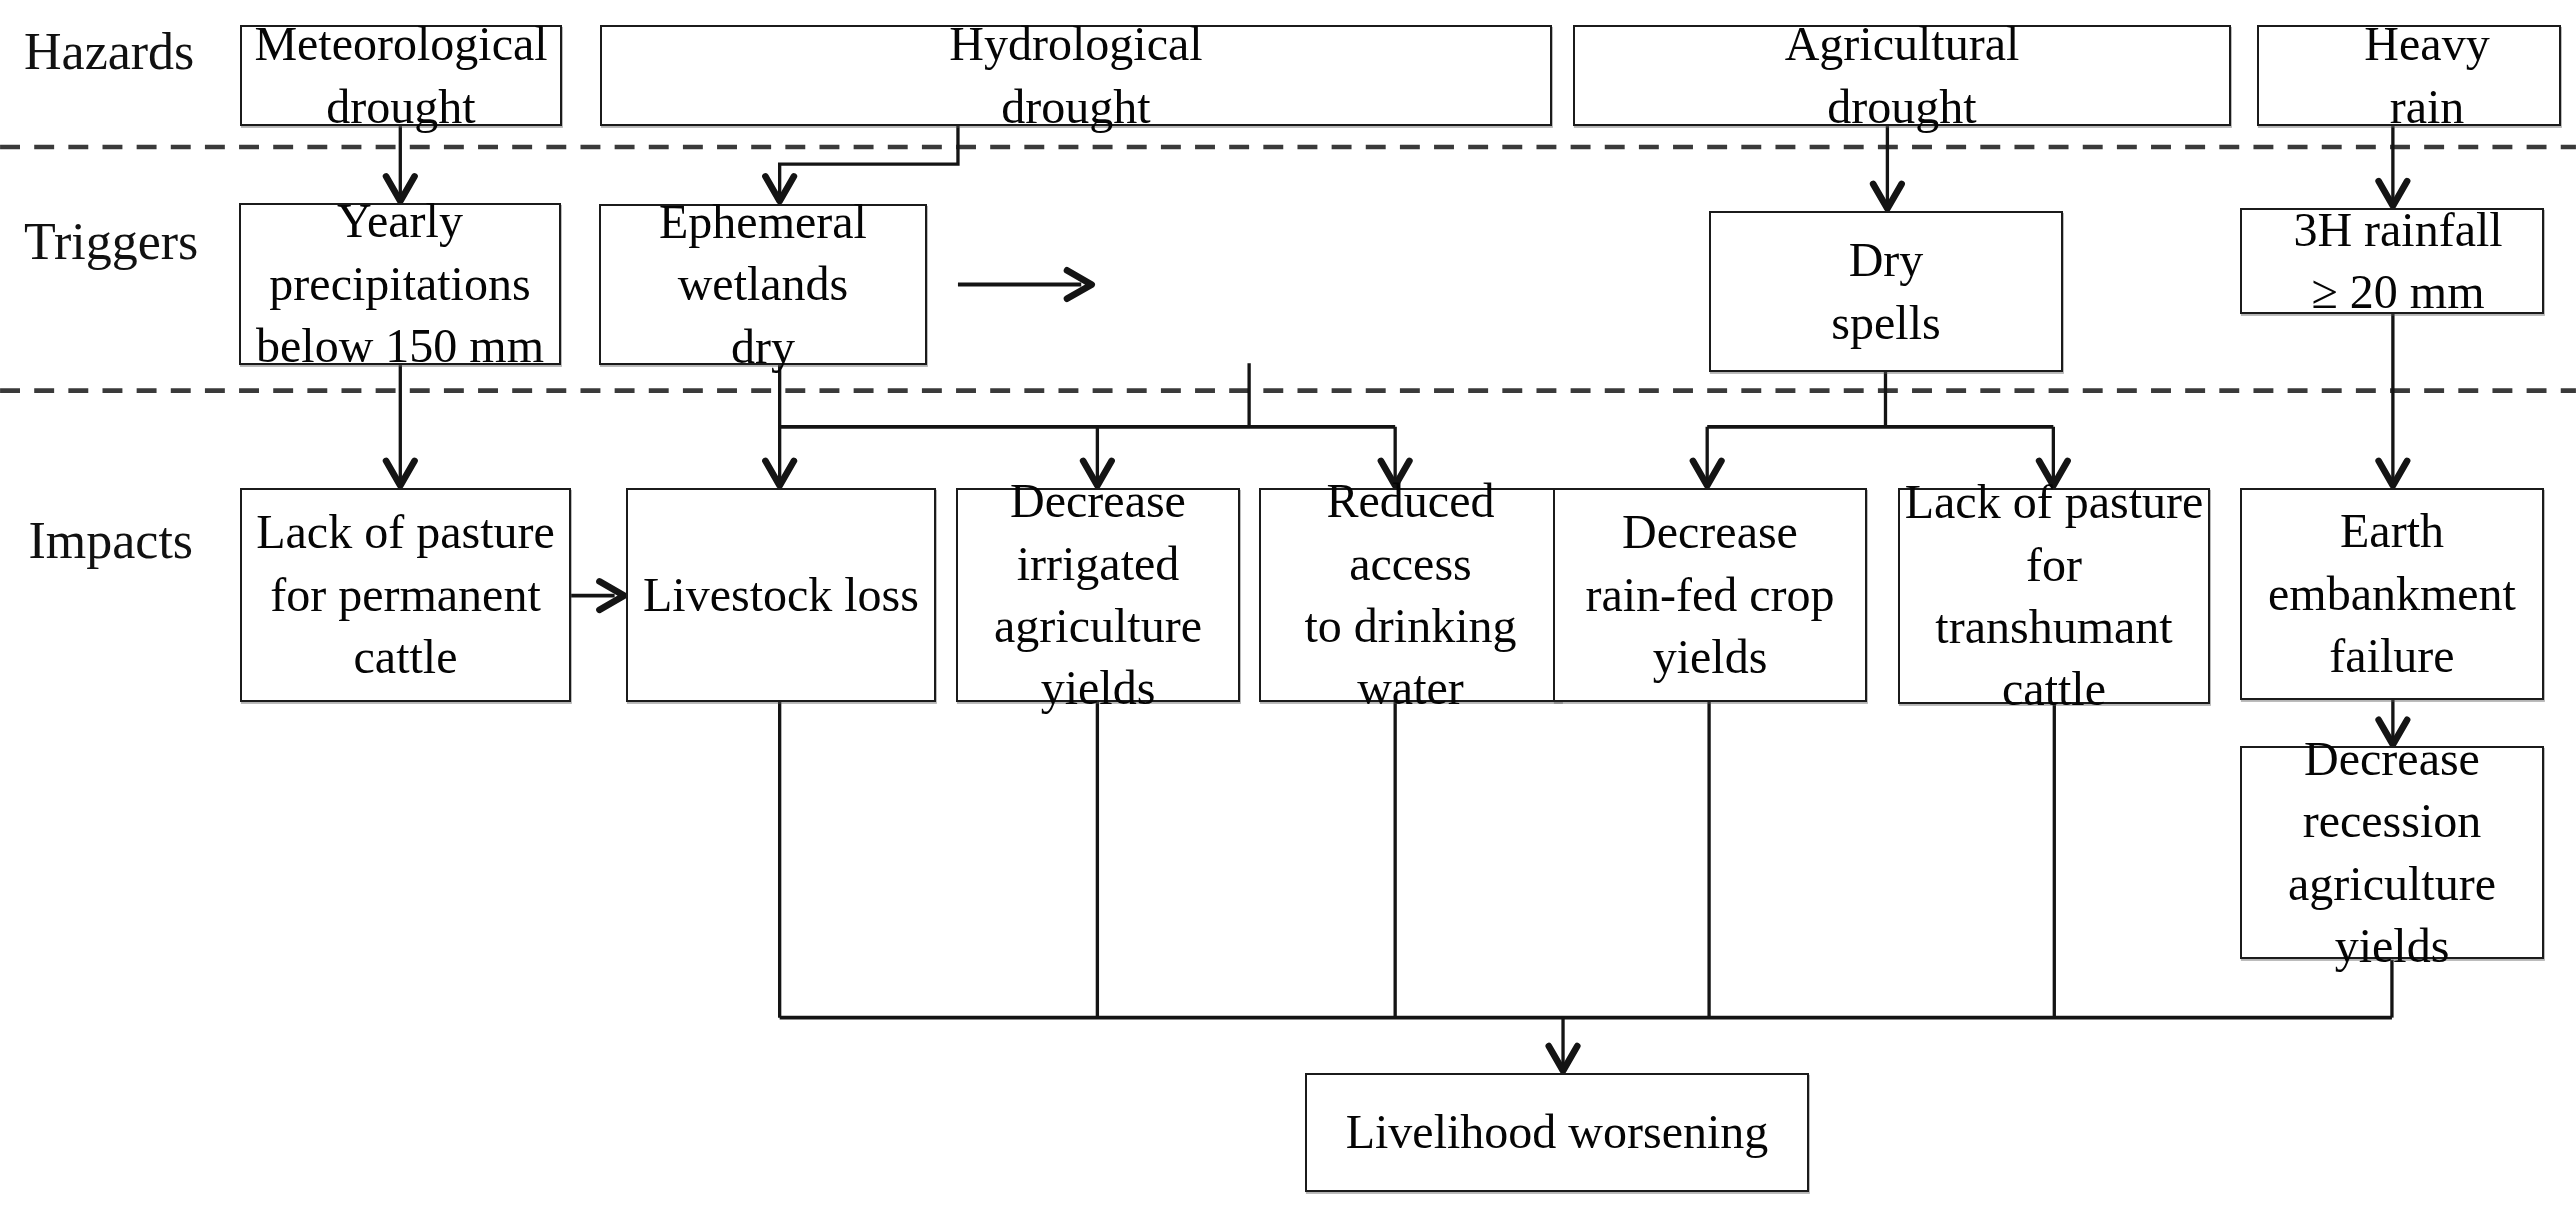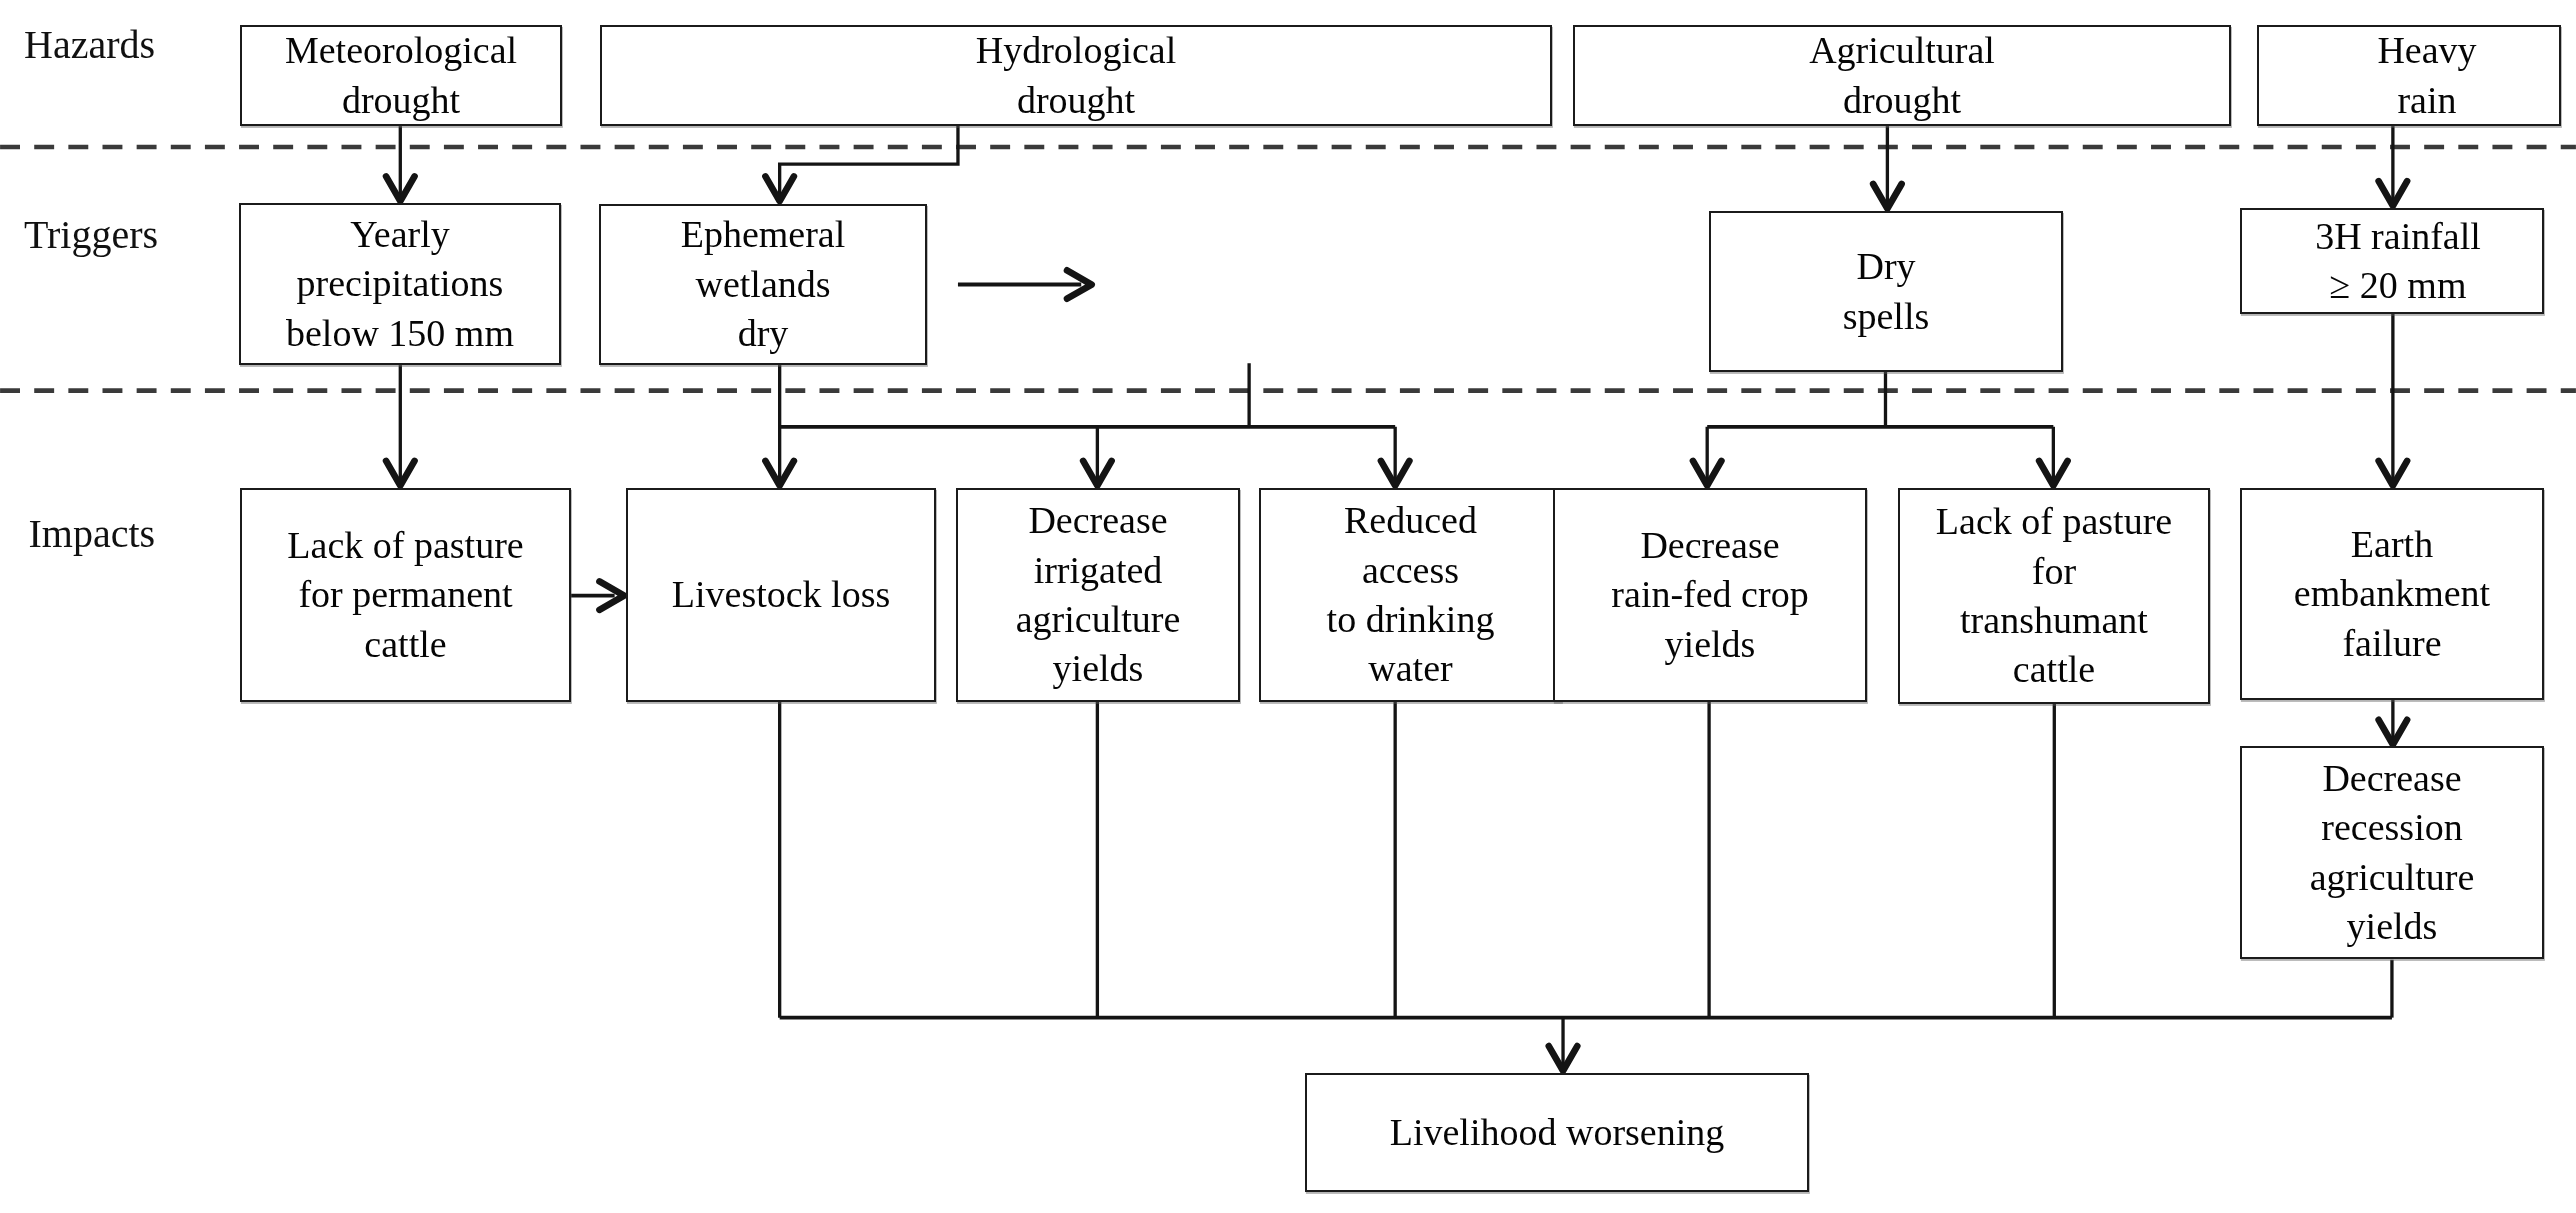--- a/index.html
+++ b/index.html
@@ -7,36 +7,36 @@
     position: relative;
     width: 2576px;
     height: 1213px;
     background: #ffffff;
     font-family: "Liberation Serif", serif;
     color: #000000;
     overflow: hidden;
   }
   .row-label {
     position: absolute;
-    font-size: 40px;
+    font-size: 52px;
     line-height: 1.1;
     color: #111111;
     white-space: nowrap;
   }
   .node {
     position: absolute;
     box-sizing: border-box;
     border: 2.8px solid #1b1b1b;
     background: #ffffff;
     display: flex;
     align-items: center;
     justify-content: center;
     text-align: center;
     white-space: pre-line;
-    font-size: 38px;
+    font-size: 48px;
     line-height: 1.3;
     color: #050505;
     box-shadow: 0.9px 1.9px 0 rgba(90,90,90,0.45);
   }
   .node.align-left {
     justify-content: flex-start;
     text-align: left;
     padding-left: 7.6px;
     line-height: 1.25;
   }

